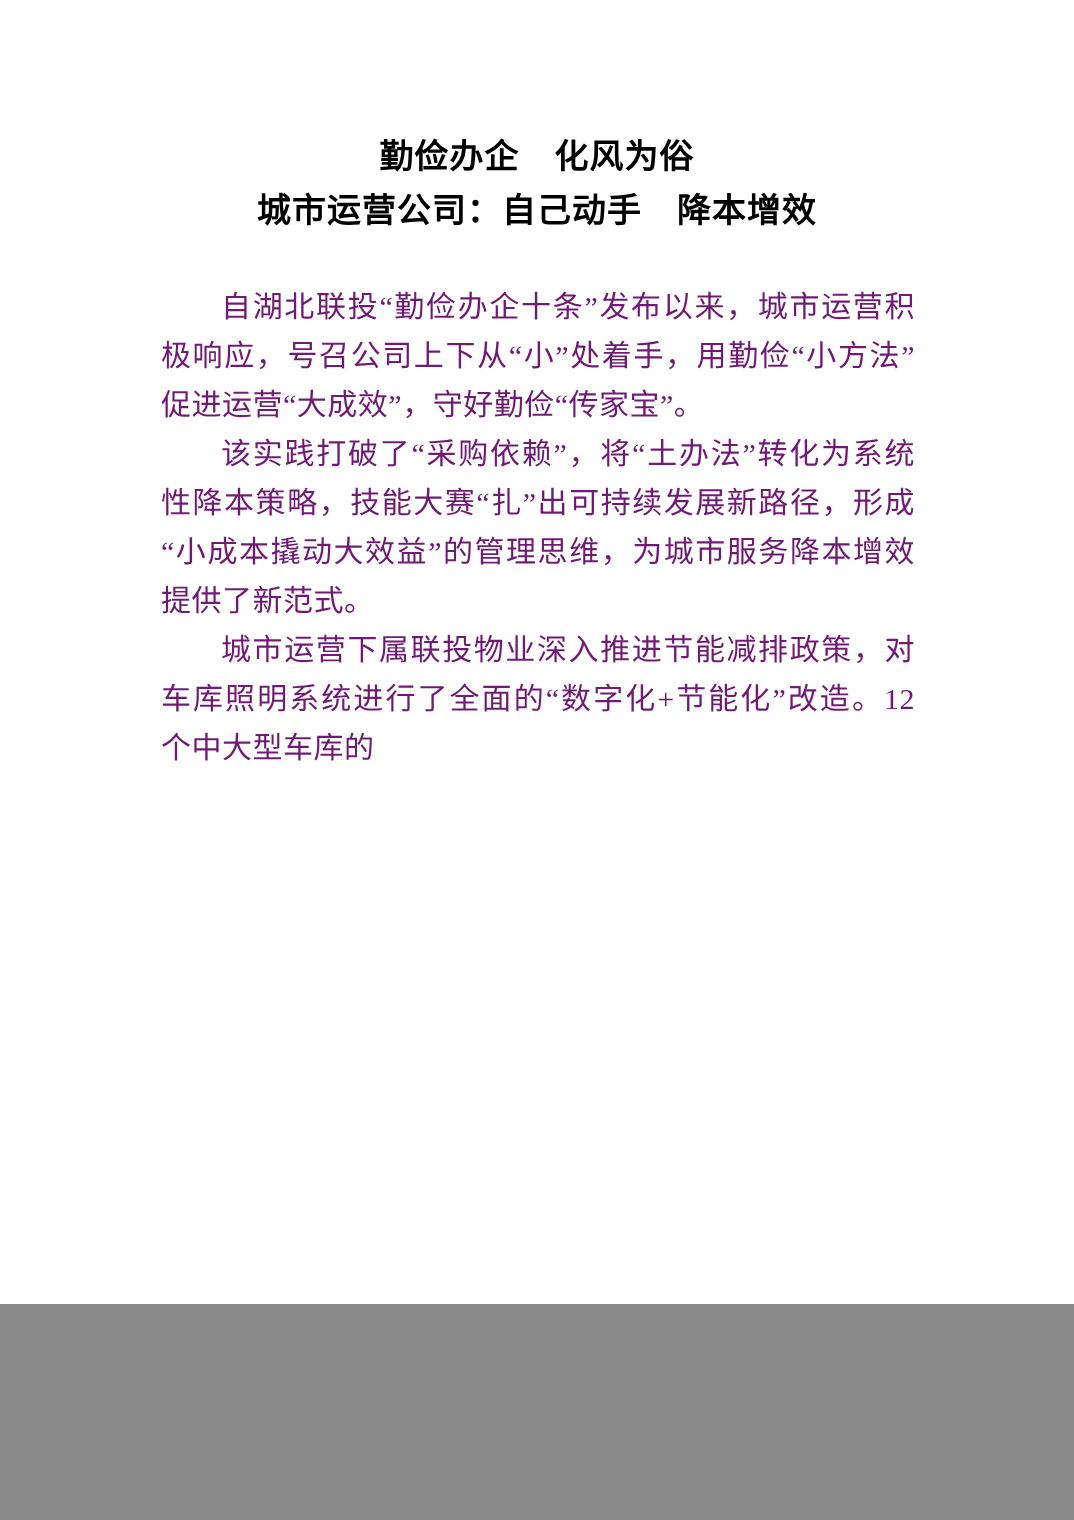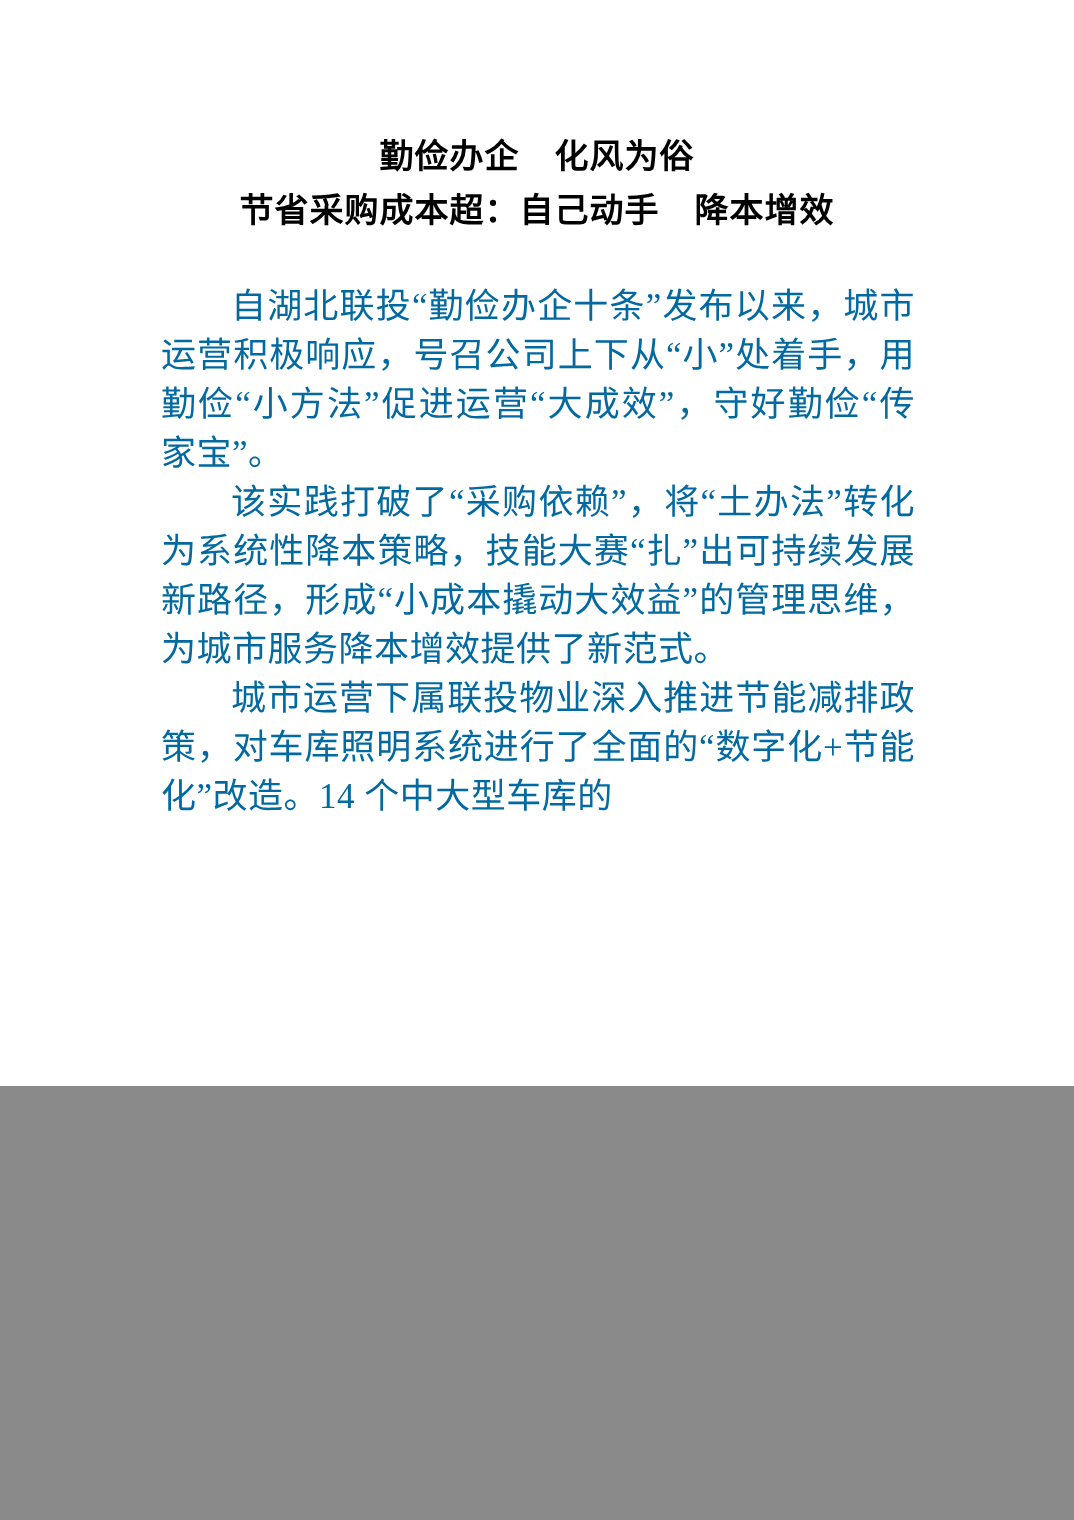--- a/index.html
+++ b/index.html
@@ -3,21 +3,21 @@
 <meta charset="utf-8">
 <style>
   html, body {
     margin: 0;
     padding: 0;
     background: #8a8a8a;
   }
   .page {
     position: relative;
     width: 1074px;
-    height: 1086px;
+    height: 1304px;
     margin: 0 auto;
     background: #ffffff;
     color: #111111;
     font-family: "Liberation Serif", "DejaVu Serif", serif;
     overflow: hidden;
     box-sizing: border-box;
   }
   .doc-title {
     margin: 0;
     padding-top: 130px;
@@ -29,51 +29,51 @@
     color: #000000;
   }
   .doc-title .title-line {
     display: block;
   }
   .body-text {
     margin: 44px 159px 0 161px;
   }
   .body-text p {
     margin: 0;
-    font-size: 35px;
+    font-size: 30px;
     line-height: 49px;
     text-align: justify;
     text-justify: inter-ideograph;
     text-indent: 2em;
     letter-spacing: 0.5px;
-    color: #0369a1;
+    color: #701a75;
   }
   .page-footer {
     position: absolute;
     left: 0;
     right: 0;
     top: 1406px;
     text-align: right;
     font-size: 23px;
     line-height: 32px;
     letter-spacing: 2px;
     color: #1a1a1a;
   }
 </style>
 </head>
 <body>
 
 <div class="page">
 
   <h1 class="doc-title">
     <span class="title-line">勤俭办企　化风为俗</span>
-    <span class="title-line">节省采购成本超：自己动手　降本增效</span>
+    <span class="title-line">城市运营公司：自己动手　降本增效</span>
   </h1>
 
   <div class="body-text">
     <p>自湖北联投“勤俭办企十条”发布以来，城市运营积极响应，号召公司上下从“小”处着手，用勤俭“小方法”促进运营“大成效”，守好勤俭“传家宝”。</p>
     <p>该实践打破了“采购依赖”，将“土办法”转化为系统性降本策略，技能大赛“扎”出可持续发展新路径，形成“小成本撬动大效益”的管理思维，为城市服务降本增效提供了新范式。</p>
-    <p>城市运营下属联投物业深入推进节能减排政策，对车库照明系统进行了全面的“数字化+节能化”改造。14 个中大型车库的</p>
+    <p>城市运营下属联投物业深入推进节能减排政策，对车库照明系统进行了全面的“数字化+节能化”改造。12 个中大型车库的</p>
   </div>
 
   <div class="page-footer">－ 45 －</div>
 
 </div>
 
 </body></html>

